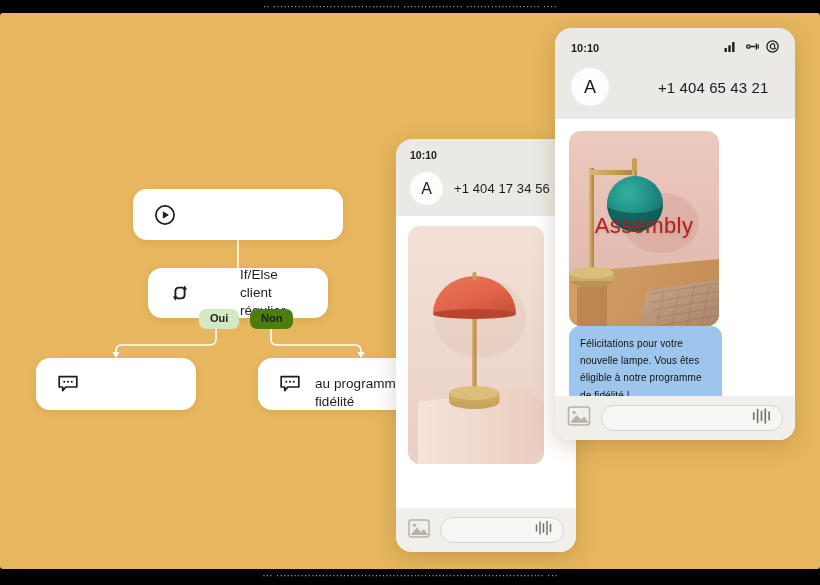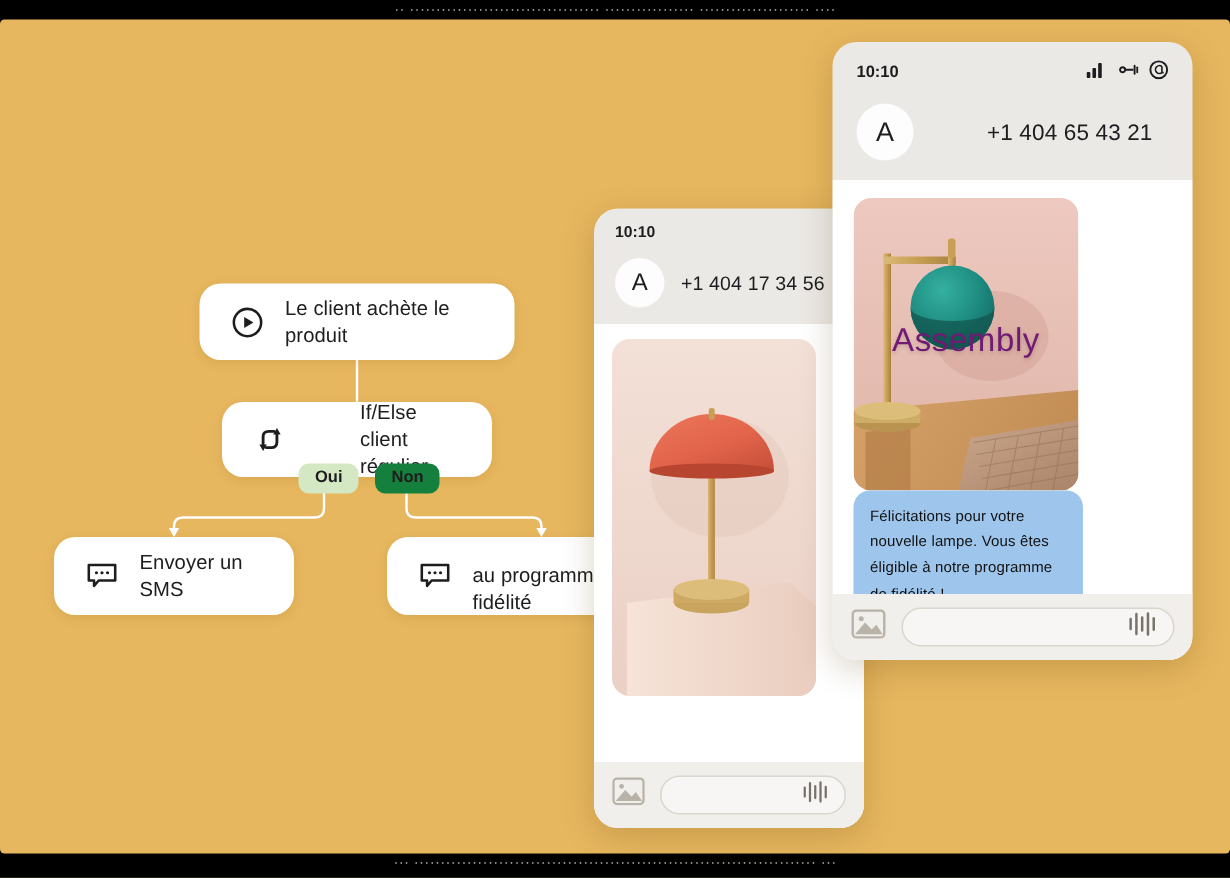--- a/index.html
+++ b/index.html
@@ -99,21 +99,21 @@
     position: absolute;
     border-radius: 7px;
     font-size: 11px;
     font-weight: bold;
     padding: 3px 11px 4px;
     color: #1d1d1f;
     line-height: 1.15;
     text-align: center;
   }
   #badge-oui { left: 199px; top: 309px; background: #d5e8c4; }
-  #badge-non { left: 250px; top: 309px; background: #15803d; }
+  #badge-non { left: 250px; top: 309px; background: #4d7c0f; }
 
   
   .phone {
     position: absolute;
     background: #ebe9e5;
     border-radius: 16px;
     overflow: hidden;
     box-shadow: 0 6px 22px rgba(90,60,10,.22);
   }
   #phone-back  { left: 396px; top: 139px; width: 180px; height: 413px; }
@@ -172,21 +172,21 @@
     overflow: hidden;
   }
   #prod-back  { width: 136px; height: 238px; }
   #prod-front { width: 150px; height: 195px; }
 
   .prod-caption {
     position: absolute;
     left: 0; right: 0;
     top: 42%;
     text-align: center;
-    color: #701a75;
+    color: #b91c1c;
     font-size: 22px;
     letter-spacing: .4px;
     text-shadow: 0 1px 3px rgba(0,0,0,.18);
   }
 
   
   .bubble {
     background: #9ec6ec;
     border-radius: 11px;
     padding: 9px 11px 10px;
@@ -254,21 +254,20 @@
       <path d="M361,358 L357.5,352 L364.5,352 Z" fill="#ffffff"></path>
     </svg>
 
     <div class="node" id="node-trigger">
       <span class="node-icon">
         <svg width="22" height="22" viewBox="0 0 22 22">
           <circle cx="11" cy="11" r="9.1" fill="none" stroke="#1d1d1f" stroke-width="1.7"></circle>
           <path d="M8.8 7.3 L15 11 L8.8 14.7 Z" fill="#1d1d1f"></path>
         </svg>
       </span>
-      <span class="node-label">Le client achète le produit</span>
     </div>
 
     <div class="node" id="node-branch">
       <span class="node-icon">
         <svg width="22" height="22" viewBox="0 0 22 22">
           <path d="M6.4 15.6 L6.4 9.2 Q6.4 5.6 10.2 5.6 L13.6 5.6" fill="none" stroke="#1d1d1f" stroke-width="1.9" stroke-linecap="round"></path>
           <path d="M15.6 6.4 L15.6 12.8 Q15.6 16.4 11.8 16.4 L8.4 16.4" fill="none" stroke="#1d1d1f" stroke-width="1.9" stroke-linecap="round"></path>
           <path d="M6.4 18.6 L3.9 14.4 L8.9 14.4 Z" fill="#1d1d1f"></path>
           <path d="M15.6 3.4 L13.1 7.6 L18.1 7.6 Z" fill="#1d1d1f"></path>
         </svg>
@@ -282,21 +281,21 @@
     <div class="node" id="node-sms">
       <span class="node-icon">
         <svg width="22" height="20" viewBox="0 0 22 20">
           <path d="M2.2 2.6 h17.6 v10.4 h-11 l-3.1 3.6 v-3.6 h-3.5 Z" fill="none" stroke="#1d1d1f" stroke-width="1.7" stroke-linejoin="round"></path>
           <circle cx="7.3" cy="7.8" r="1.05" fill="#1d1d1f"></circle>
           <circle cx="11" cy="7.8" r="1.05" fill="#1d1d1f"></circle>
           <circle cx="14.7" cy="7.8" r="1.05" fill="#1d1d1f"></circle>
         </svg>
       </span>
       <span class="node-label">
-        <span>Envoyer un SMS</span><br>
+        <br>
       </span>
     </div>
 
     <div class="node" id="node-loyalty">
       <span class="node-icon">
         <svg width="22" height="20" viewBox="0 0 22 20">
           <path d="M2.2 2.6 h17.6 v10.4 h-11 l-3.1 3.6 v-3.6 h-3.5 Z" fill="none" stroke="#1d1d1f" stroke-width="1.7" stroke-linejoin="round"></path>
           <circle cx="7.3" cy="7.8" r="1.05" fill="#1d1d1f"></circle>
           <circle cx="11" cy="7.8" r="1.05" fill="#1d1d1f"></circle>
           <circle cx="14.7" cy="7.8" r="1.05" fill="#1d1d1f"></circle>

